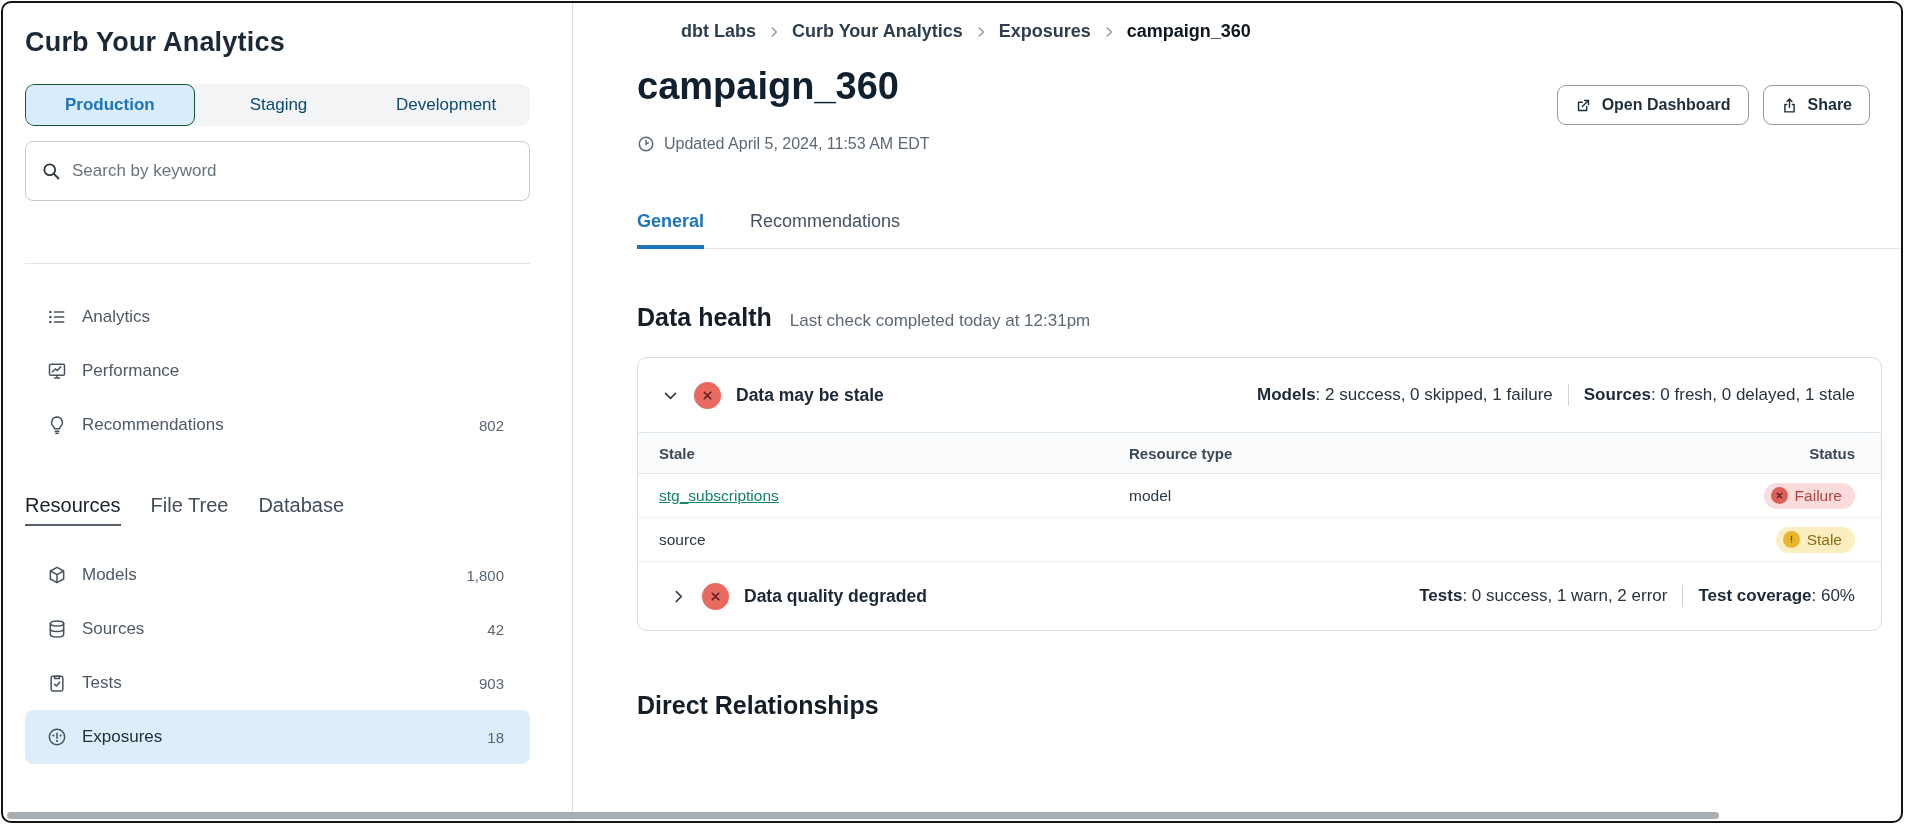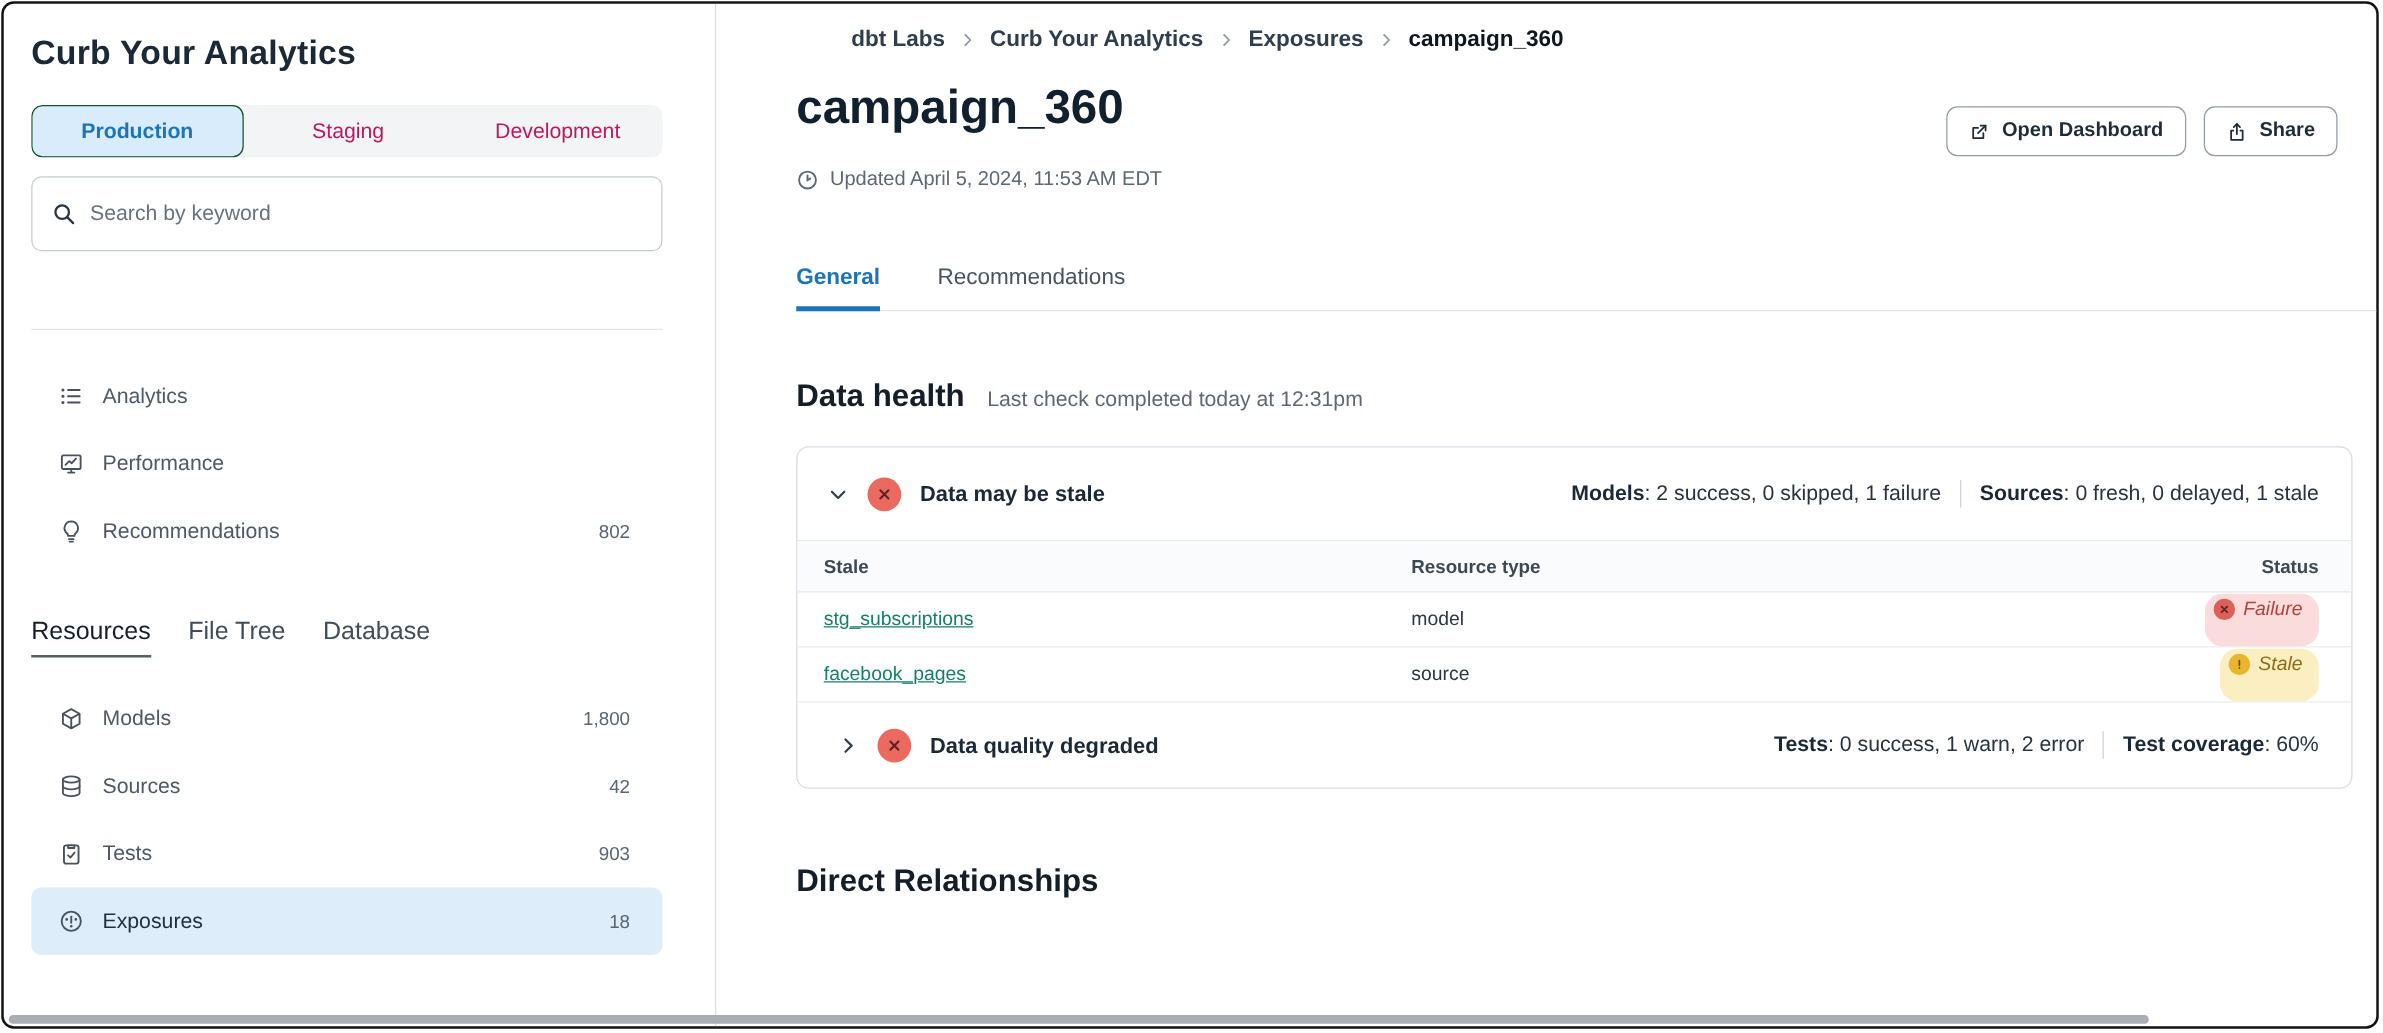--- a/index.html
+++ b/index.html
@@ -26,21 +26,21 @@
   }
   .sb-title { font-size: 27px; font-weight: bold; color:#1b2836; letter-spacing:.2px; }
 
   .env-tabs {
     margin-top: 26px; width: 505px; height: 42px;
     background:#f2f4f6; border-radius: 9px;
     display:flex; overflow:hidden;
   }
   .env-tab {
     flex:1; display:flex; align-items:center; justify-content:center;
-    font-size:17px; color:#be185d; cursor:pointer; border-radius:9px;
+    font-size:17px; color:#0c4a6e; cursor:pointer; border-radius:9px;
   }
   .env-tab.active {
     background:#d8ecfb; border:1px solid #14532d;
     color:#1c74ba; font-weight:bold;
   }
 
   .search-box {
     margin-top: 15px; width: 505px; height: 60px;
     border:1px solid #c5cbd2; border-radius:8px;
     display:flex; align-items:center; gap:11px; padding:0 15px;
@@ -125,21 +125,21 @@
   .t-row { display:flex; align-items:center; padding: 0 26px 0 21px; }
   .t-head { height: 41px; background:#fafbfc; border-bottom:1px solid #e4e8eb; font-size:15px; font-weight:bold; color:#3c4854; }
   .t-body { height: 44px; border-bottom:1px solid #e9edf0; font-size:15.5px; color:#2a3642; }
   .col-name { width: 470px; }
   .col-type { flex: 1; }
   .col-status { width: 230px; display:flex; justify-content:flex-end; }
   .res-link { color:#15806b; text-decoration:underline; cursor:pointer; }
 
   .badge {
     display:inline-flex; gap:7px;
-    border-radius: 14px; padding: 4px 13px 20px 7px; font-size:15.5px;font-style:italic;
+    border-radius: 14px; padding: 4px 13px 4px 7px; font-size:15.5px;
   }
   .badge-ico { width:17px; height:17px; border-radius:50%; display:flex; align-items:center; justify-content:center; flex:none; }
   .badge.failure { background:#f9dcdb; color:#b2453f; }
   .badge.failure .badge-ico { background:#dc5f58; }
   .badge.stale { background:#fbeec0; color:#8d6c16; }
   .badge.stale .badge-ico { background:#e9b52d; }
 
   .quality-section { height: 68px; padding-left: 32px; }
 
   .dr-heading { margin-top: 60px; font-size: 25px; font-weight:600; color:#141e28; }
@@ -368,21 +368,20 @@
                 <svg width="9" height="9" viewBox="0 0 24 24" fill="none" stroke="#5e2027" stroke-width="3.6" stroke-linecap="round">
                     <path d="M6 6l12 12M18 6L6 18"></path>
                   </svg>
               </span>
               <span>Failure</span>
             </span>
           </div>
         </div>
 
         <div class="t-row t-body">
-          <div class="col-name"><a class="res-link">facebook_pages</a></div>
           <div class="col-type">source</div>
           <div class="col-status">
             <span class="badge stale">
               <span class="badge-ico">
                 <svg width="9" height="9" viewBox="0 0 24 24" fill="none" stroke="#64500a" stroke-width="3.6" stroke-linecap="round">
                     <path d="M12 4v10"></path>
                     <path d="M12 19.5h.01"></path>
                   </svg>
               </span>
               <span>Stale</span>

